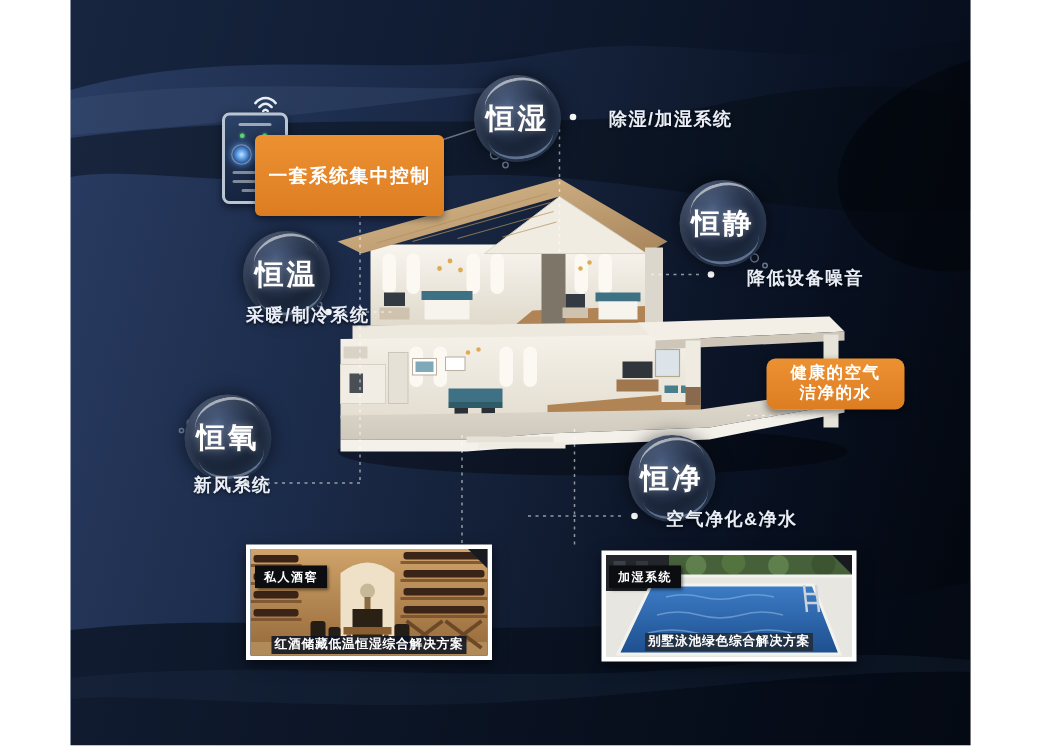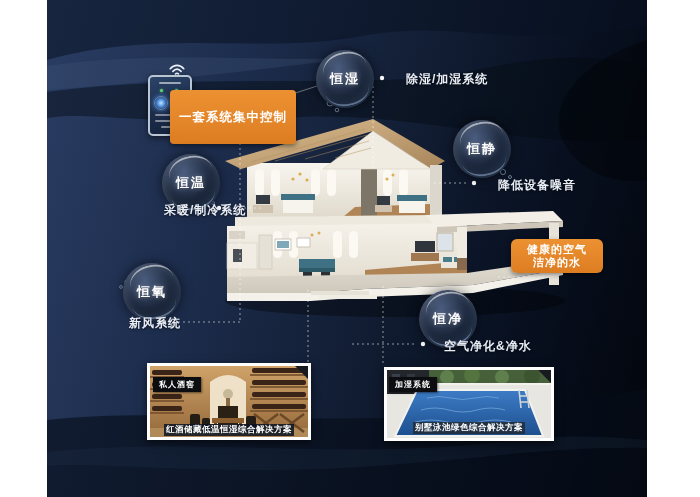--- a/index.html
+++ b/index.html
@@ -11,41 +11,41 @@
   .connectors{position:absolute;left:0;top:0;width:600px;height:497px;pointer-events:none;}
 
   
   .bubble{position:absolute;width:58px;height:58px;border-radius:50%;display:flex;align-items:center;justify-content:center;
     background:radial-gradient(circle at 38% 30%,#4a5d7f 0%,#27344c 38%,#0c1524 72%,#070d18 100%);
     box-shadow:inset -4px -5px 8px rgba(130,165,215,.22), inset 4px 5px 9px rgba(255,255,255,.10), 0 0 12px rgba(0,0,0,.55);}
   .bubble::before{content:"";position:absolute;top:2px;left:7px;width:44px;height:32px;border-radius:50%;
     border-top:2px solid rgba(255,255,255,.55);transform:rotate(-14deg);}
   .bubble::after{content:"";position:absolute;bottom:2px;right:5px;width:44px;height:30px;border-radius:50%;
     border-bottom:2px solid rgba(190,215,255,.40);transform:rotate(-10deg);}
-  .bubble span{color:#fff;font-weight:bold;font-size:13px;letter-spacing:2px;text-shadow:0 0 5px rgba(255,255,255,.35);}
+  .bubble span{color:#fff;font-weight:bold;font-size:19px;letter-spacing:2px;text-shadow:0 0 5px rgba(255,255,255,.35);}
   .desc{position:absolute;color:#e9eef6;font-size:12px;font-weight:bold;letter-spacing:1px;text-shadow:0 1px 2px rgba(0,0,0,.6);white-space:nowrap;padding-left:16px;}
 
   
   .badge{position:absolute;background:linear-gradient(180deg,#ec9132,#dd7d22);color:#fff;font-weight:bold;
     box-shadow:0 2px 5px rgba(0,0,0,.45);}
   .badge.control{left:123px;top:90px;height:22px;line-height:22px;padding:16px 9px;font-size:12.5px;letter-spacing:1px;border-radius:4px;}
   .badge.healthy{left:464px;top:239px;width:68px;padding:4px 12px;border-radius:6px;font-size:11px;line-height:13px;text-align:center;letter-spacing:1px;}
 
   
   .phone{position:absolute;left:101px;top:75px;width:40px;height:57px;border:2px solid #b9c5d2;border-radius:5px;
     background:linear-gradient(160deg,#2c4469 0%,#1a2a47 60%,#13203a 100%);box-shadow:0 2px 6px rgba(0,0,0,.5);}
   .phone .hline{position:absolute;left:9px;top:5px;width:22px;height:2px;background:rgba(255,255,255,.55);border-radius:1px;}
   .phone .gdot{position:absolute;width:3px;height:3px;border-radius:50%;background:#5fd371;box-shadow:0 0 2px #5fd371;top:12px;}
   .phone .dial{position:absolute;top:19px;width:12px;height:12px;border-radius:50%;border:1px solid #7188aa;
     background:radial-gradient(circle,#bfe2ff 0%,#4a8ad8 45%,#1c3c6b 80%);box-shadow:0 0 5px rgba(90,160,255,.8);}
   .phone .row{position:absolute;left:5px;width:26px;height:2px;background:rgba(255,255,255,.45);border-radius:1px;}
   .wifi{position:absolute;left:121px;top:62px;width:18px;height:15px;}
 
   
-  .photo{position:absolute;border:3px solid #fff;box-shadow:0 3px 8px rgba(0,0,0,.55);overflow:hidden;}
+  .photo{position:absolute;border:3px solid #fff;box-shadow:0 3px 8px rgba(0,0,0,.55);overflow:hidden;margin-left:17px;}
   .photo.wine{left:100px;top:363px;width:158px;height:71px;}
   .photo.pool{left:337px;top:367px;width:164px;height:68px;}
   .tag{position:absolute;background:#0b0d11;color:#fff;font-size:8px;font-weight:bold;letter-spacing:1px;
     padding:2px 6px;z-index:3;box-shadow:1px 1px 2px rgba(0,0,0,.5);}
   .photo.wine .tag{left:3px;top:11px;}
   .photo.pool .tag{left:2px;top:7px;}
   .corner{position:absolute;top:0;right:0;width:0;height:0;border-top:13px solid #171a1f;border-left:13px solid transparent;z-index:3;}
   .caption{position:absolute;color:#fff;font-size:8.5px;font-weight:bold;letter-spacing:.5px;z-index:3;
     display:flex;align-items:center;justify-content:center;}
   .photo.wine .caption{left:9%;width:82%;bottom:1px;height:12px;background:rgba(9,18,34,.85);}

